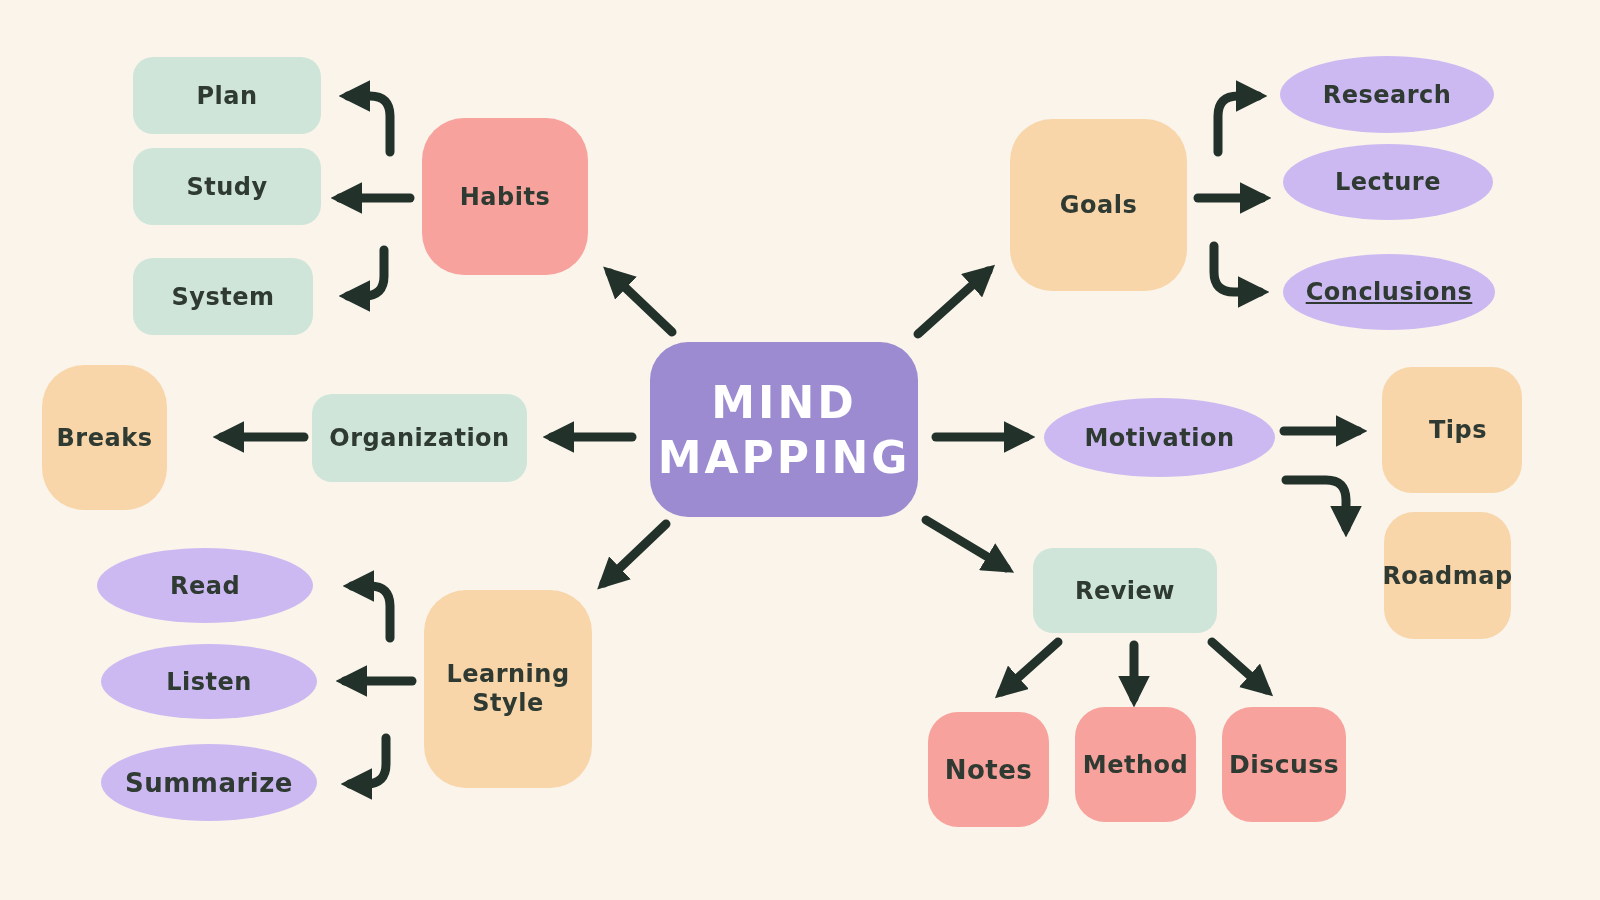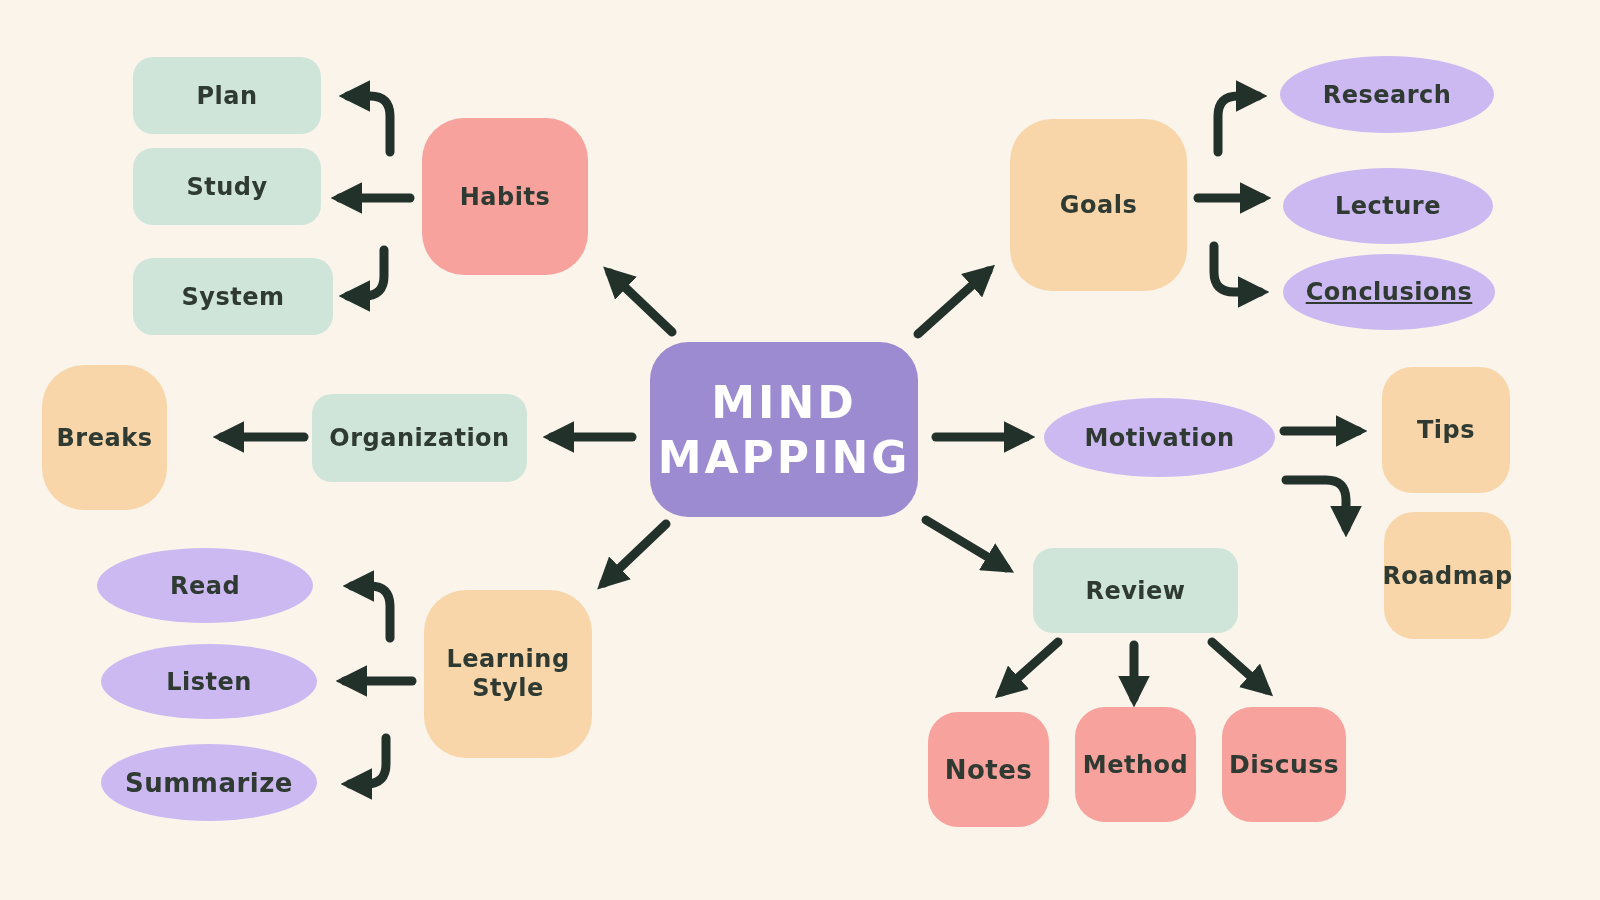--- a/index.html
+++ b/index.html
@@ -98,68 +98,68 @@
 
   <div class="node salmon rect-blob" style="left:422px;top:118px;width:166px;height:157px;">
     <span>Habits</span>
   </div>
   <div class="node mint rect-soft" style="left:133px;top:57px;width:188px;height:77px;">
     <span>Plan</span>
   </div>
   <div class="node mint rect-soft" style="left:133px;top:148px;width:188px;height:77px;">
     <span>Study</span>
   </div>
-  <div class="node mint rect-soft" style="left:133px;top:258px;width:200px;height:77px;">
+  <div class="node mint rect-soft" style="left:133px;top:258px;width:180px;height:77px;">
     <span>System</span>
   </div>
 
   <div class="node peach rect-blob" style="left:1010px;top:119px;width:177px;height:172px;">
     <span>Goals</span>
   </div>
   <div class="node lavender ellipse" style="left:1280px;top:56px;width:214px;height:77px;">
     <span>Research</span>
   </div>
-  <div class="node lavender ellipse" style="left:1283px;top:168px;width:210px;height:76px;text-align:center;">
+  <div class="node lavender ellipse" style="left:1283px;top:144px;width:210px;height:76px;text-align:center;">
     <span>Lecture</span>
   </div>
   <div class="node lavender ellipse" style="left:1283px;top:254px;width:212px;height:76px;text-decoration:underline;">
     <span>Conclusions</span>
   </div>
 
   <div class="node mint rect-soft" style="left:312px;top:394px;width:215px;height:88px;">
     <span>Organization</span>
   </div>
   <div class="node peach rect-blob" style="left:42px;top:365px;width:125px;height:145px;">
     <span>Breaks</span>
   </div>
 
   <div class="node lavender ellipse" style="left:1044px;top:398px;width:231px;height:79px;">
     <span>Motivation</span>
   </div>
-  <div class="node peach rect-blob-sm" style="left:1382px;top:367px;width:128px;height:126px;">
+  <div class="node peach rect-blob-sm" style="left:1382px;top:367px;width:128px;height:126px;padding-left:12px;">
     <span>Tips</span>
   </div>
   <div class="node peach rect-blob-sm" style="left:1384px;top:512px;width:127px;height:127px;font-size:24px;">
     <span>Roadmap</span>
   </div>
 
-  <div class="node peach rect-blob" style="left:424px;top:590px;width:168px;height:168px;">
+  <div class="node peach rect-blob" style="left:424px;top:590px;width:168px;height:198px;">
     <span class="wrap-label">Learning Style</span>
   </div>
   <div class="node lavender ellipse" style="left:97px;top:548px;width:216px;height:75px;">
     <span>Read</span>
   </div>
   <div class="node lavender ellipse" style="left:101px;top:644px;width:216px;height:75px;">
     <span>Listen</span>
   </div>
   <div class="node lavender ellipse" style="left:101px;top:744px;width:216px;height:77px;font-size:26px;">
     <span>Summarize</span>
   </div>
 
-  <div class="node mint rect-soft" style="left:1033px;top:548px;width:205px;height:85px;">
+  <div class="node mint rect-soft" style="left:1033px;top:548px;width:184px;height:85px;">
     <span>Review</span>
   </div>
   <div class="node salmon rect-blob-sm" style="left:928px;top:712px;width:121px;height:115px;font-size:26px;">
     <span>Notes</span>
   </div>
   <div class="node salmon rect-blob-sm" style="left:1075px;top:707px;width:121px;height:115px;font-size:24px;">
     <span>Method</span>
   </div>
   <div class="node salmon rect-blob-sm" style="left:1222px;top:707px;width:124px;height:115px;font-size:25px;">
     <span>Discuss</span>

